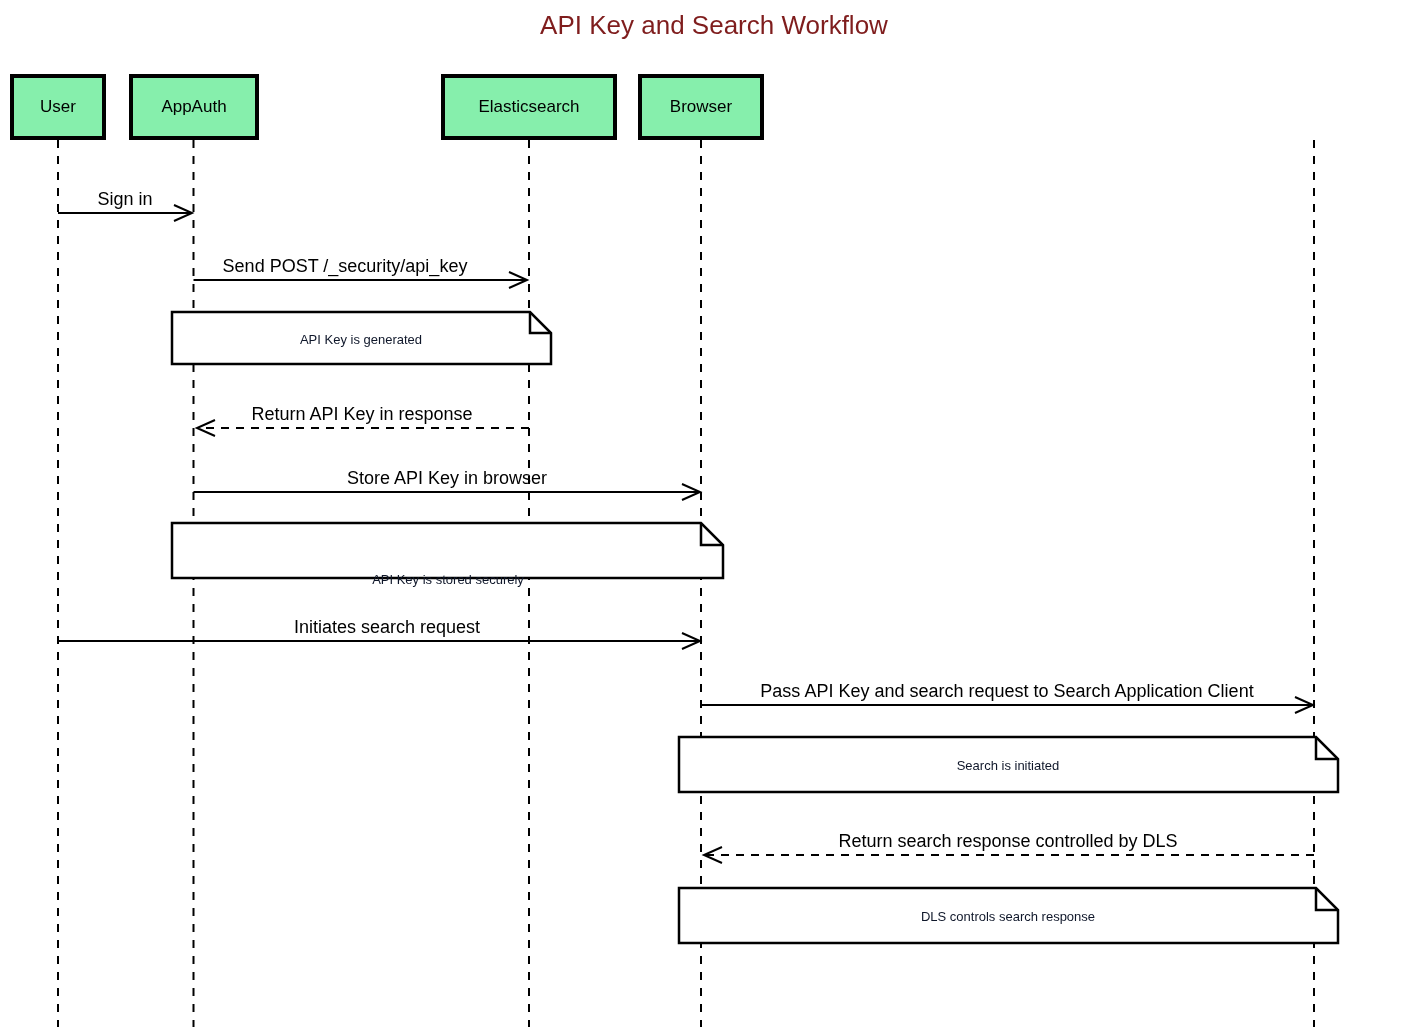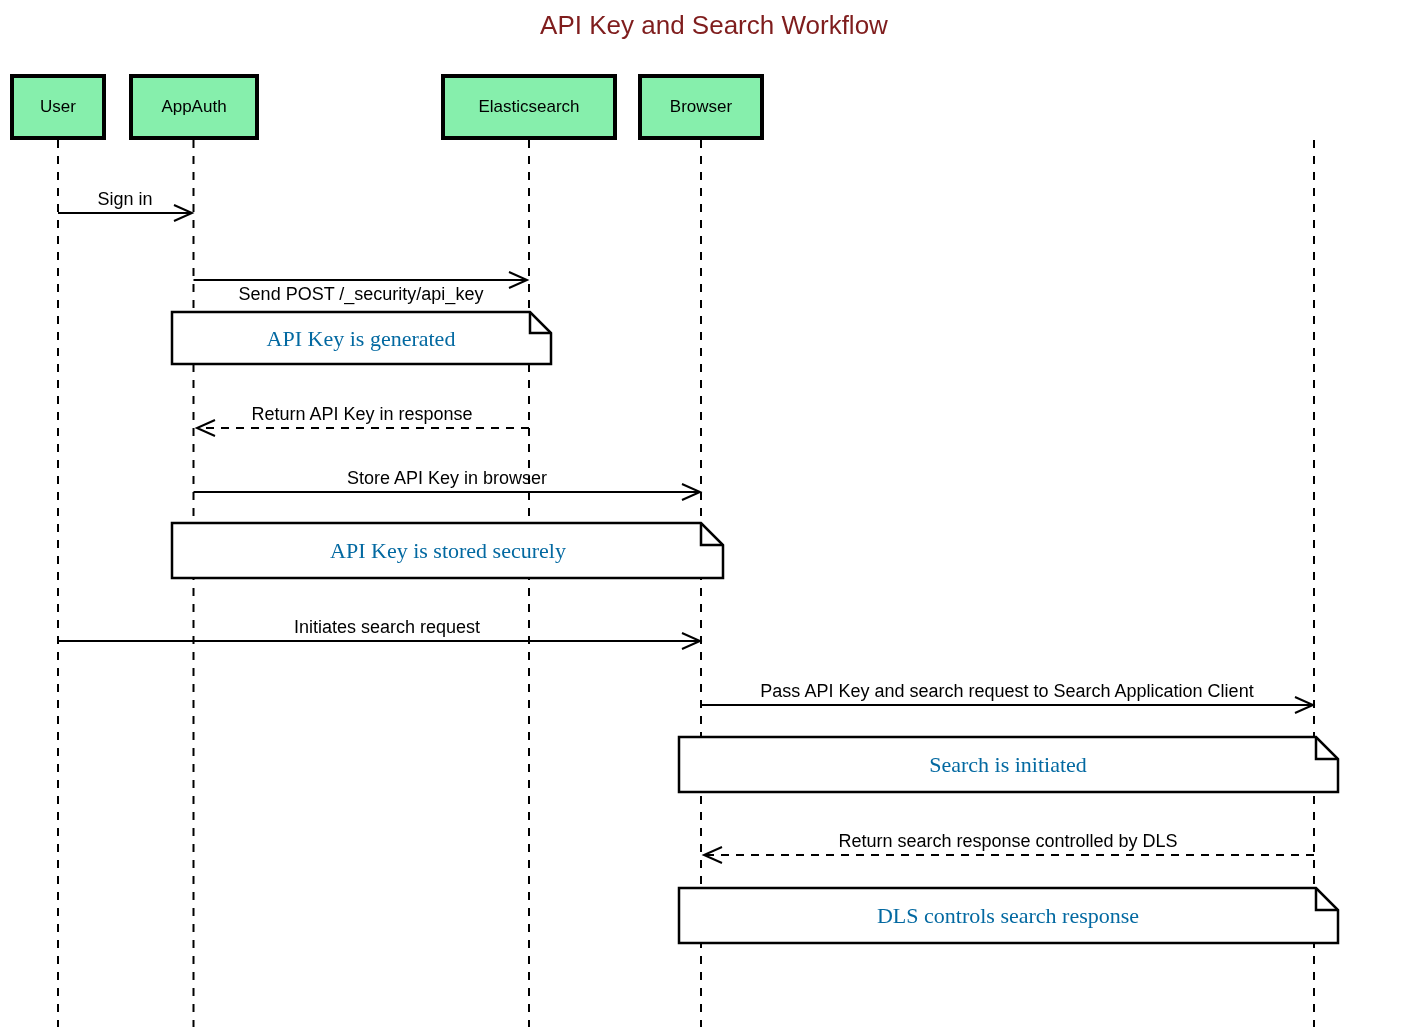--- a/index.html
+++ b/index.html
@@ -48,23 +48,22 @@
     transform: translateX(-50%);
     white-space: nowrap;
     font-size: 18px;
     line-height: 20px;
     color: #000000;
   }
   .note-label {
     position: absolute;
     transform: translate(-50%, -50%);
     white-space: nowrap;
-    font-size: 22px;
-    color: #0369a1;
-    font-family: Liberation Serif, serif;
+    font-size: 13px;
+    color: #0f172a;
   }
 </style>
 </head>
 <body>
 
 <div class="canvas">
 
   <div class="diagram-title">API Key and Search Workflow</div>
 
   <svg class="shapes-svg" width="1428" height="1027" viewBox="0 0 1428 1027">
@@ -129,25 +128,25 @@
     <span>AppAuth</span>
   </div>
   <div class="actor" style="left:441px; width:176px;">
     <span>Elasticsearch</span>
   </div>
   <div class="actor" style="left:638px; width:126px;">
     <span>Browser</span>
   </div>
 
   <div class="msg-label" style="left:125px;  top:189px;">Sign in</div>
-  <div class="msg-label" style="left:361px;  top:256px;margin-top:28px;">Send POST /_security/api_key</div>
+  <div class="msg-label" style="left:345px;  top:256px;">Send POST /_security/api_key</div>
   <div class="msg-label" style="left:362px;  top:404px;">Return API Key in response</div>
   <div class="msg-label" style="left:447px;  top:468px;">Store API Key in browser</div>
   <div class="msg-label" style="left:380px;  top:617px;margin-left:7px;">Initiates search request</div>
   <div class="msg-label" style="left:1007px; top:681px;">Pass API Key and search request to Search Application Client</div>
   <div class="msg-label" style="left:1008px; top:831px;text-align:right;">Return search response controlled by DLS</div>
 
   <div class="note-label" style="left:361px;  top:339px;">API Key is generated</div>
-  <div class="note-label" style="left:448px;  top:551px;">API Key is stored securely</div>
+  <div class="note-label" style="left:448px;  top:579px;">API Key is stored securely</div>
   <div class="note-label" style="left:1008px; top:765px;">Search is initiated</div>
   <div class="note-label" style="left:1008px; top:916px;">DLS controls search response</div>
 
 </div>
 
 </body></html>

